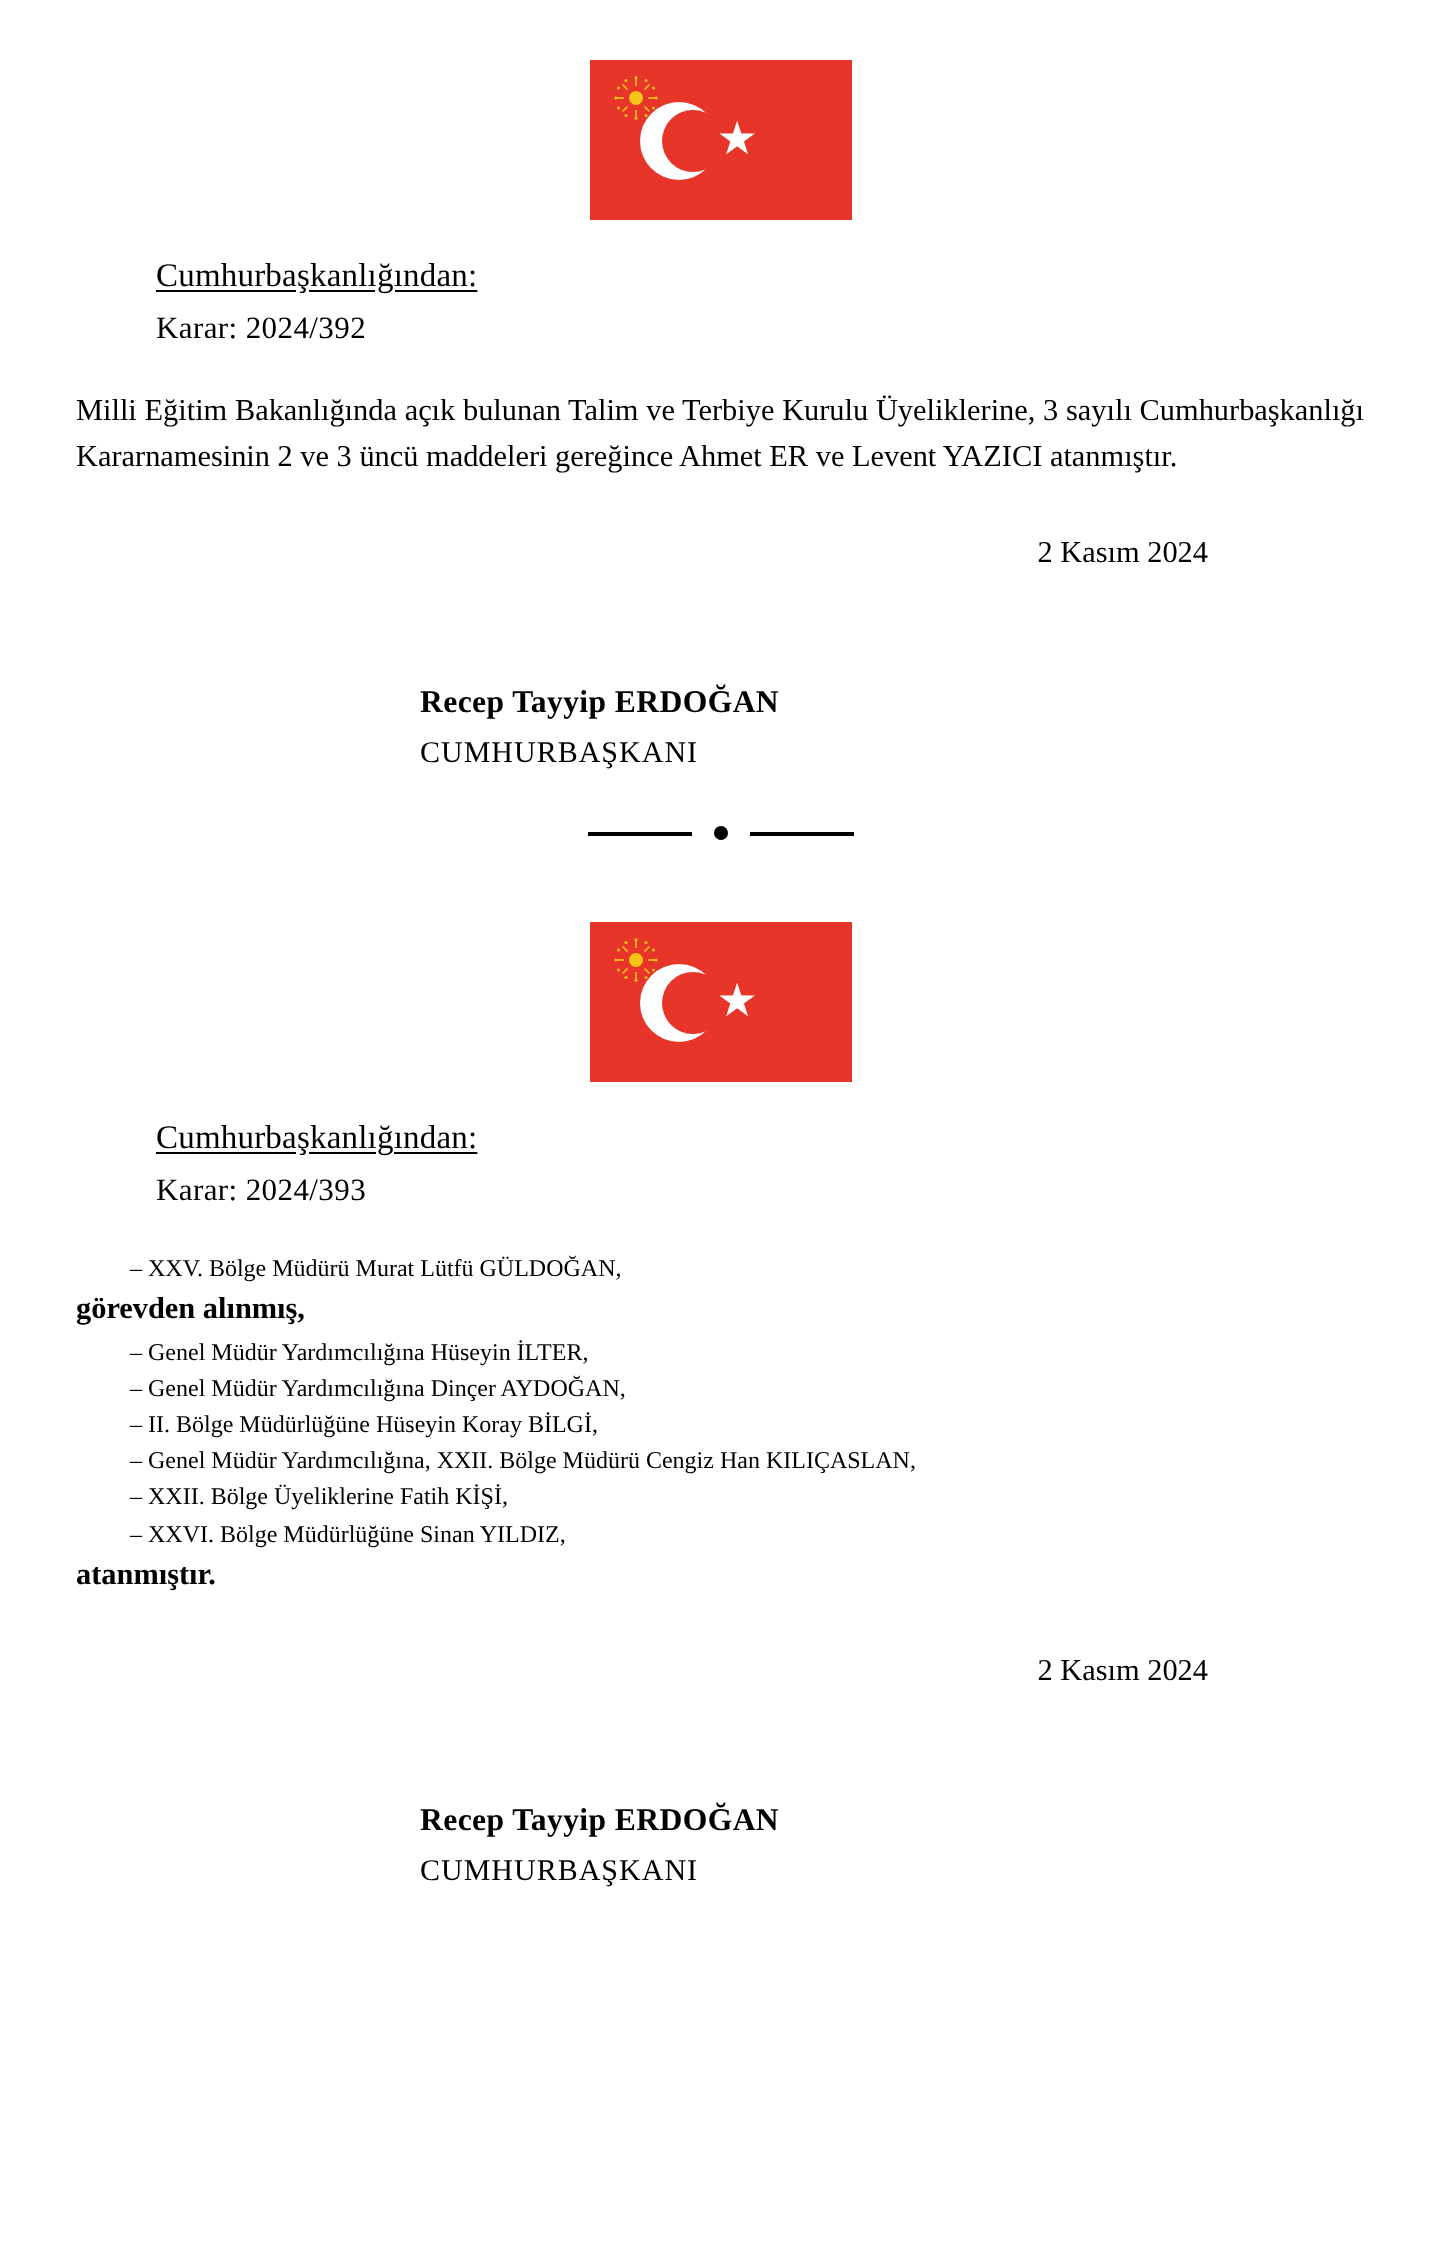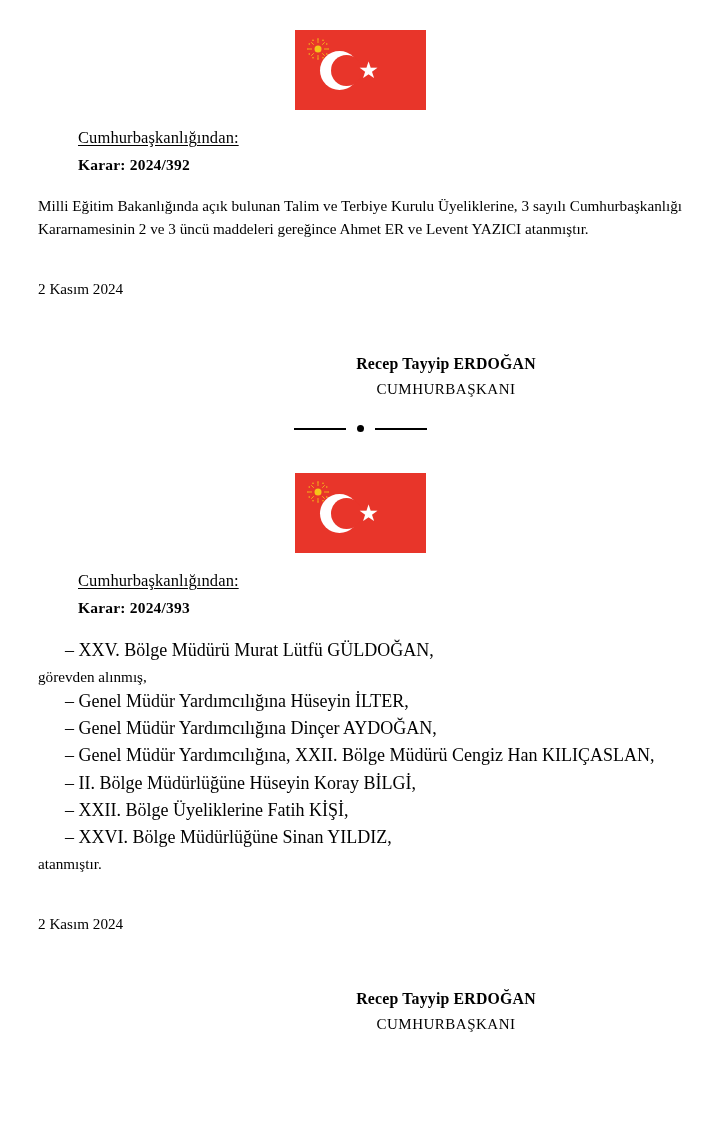--- a/index.html
+++ b/index.html
@@ -88,56 +88,55 @@
     margin-left: 40px;
     font-size: 16.5px;
     text-decoration: underline;
     text-underline-offset: 2px;
     letter-spacing: .1px;
     white-space: nowrap;
   }
 
   .karar {
     margin-left: 40px;
-    font-weight: bold;
+    font-weight: normal;
     font-size: 15.5px;
     letter-spacing: .2px;
   }
 
   .body-text {
     text-align: justify;
     text-justify: inter-word;
     font-size: 15.2px;
     line-height: 1.52;
     margin: 0;
   }
 
   .list-line {
-    font-size: 18px;
+    font-size: 12px;
     line-height: 1.52;
     margin: 0;
     padding-left: 27px;
     white-space: nowrap;
   }
   .flush-line {
     font-size: 15.2px;
     line-height: 1.52;
     margin: 0;
     white-space: nowrap;
+    font-weight: bold;
   }
 
   .date-line {
-    text-align: left;
+    text-align: right;
     font-size: 15.2px;
     padding-right: 78px;
-    margin-top: 12px;
   }
 
   .sign-block {
-    text-align: center;
     padding-left: 172px;
   }
   .sign-name {
     font-weight: bold;
     font-size: 15.8px;
     letter-spacing: .2px;
     white-space: nowrap;
   }
   .sign-title {
     font-size: 15px;
@@ -273,22 +272,22 @@
     <div style="height:8px"></div>
     <div class="karar">Karar: 2024/393</div>
     <div style="height:20px"></div>
 
 
     <div class="list-line">– XXV. Bölge Müdürü Murat Lütfü GÜLDOĞAN,</div>
     <div class="flush-line">görevden alınmış,</div>
 
     <div class="list-line">– Genel Müdür Yardımcılığına Hüseyin İLTER,</div>
     <div class="list-line">– Genel Müdür Yardımcılığına Dinçer AYDOĞAN,</div>
+    <div class="list-line">– II. Bölge Müdürlüğüne Hüseyin Koray BİLGİ,</div>
     <div class="list-line">– Genel Müdür Yardımcılığına, XXII. Bölge Müdürü Cengiz Han KILIÇASLAN,</div>
-    <div class="list-line">– II. Bölge Müdürlüğüne Hüseyin Koray BİLGİ,</div>
     <div class="list-line">– XXII. Bölge Üyeliklerine Fatih KİŞİ,</div>
     <div class="list-line">– XXVI. Bölge Müdürlüğüne Sinan YILDIZ,</div>
     <div class="flush-line">atanmıştır.</div>
 
     <div style="height:28px"></div>
     <div class="date-line">2 Kasım 2024</div>
     <div style="height:57px"></div>
     <div class="sign-block">
       <div class="sign-name">Recep Tayyip ERDOĞAN</div>
       <div style="height:8px"></div>

